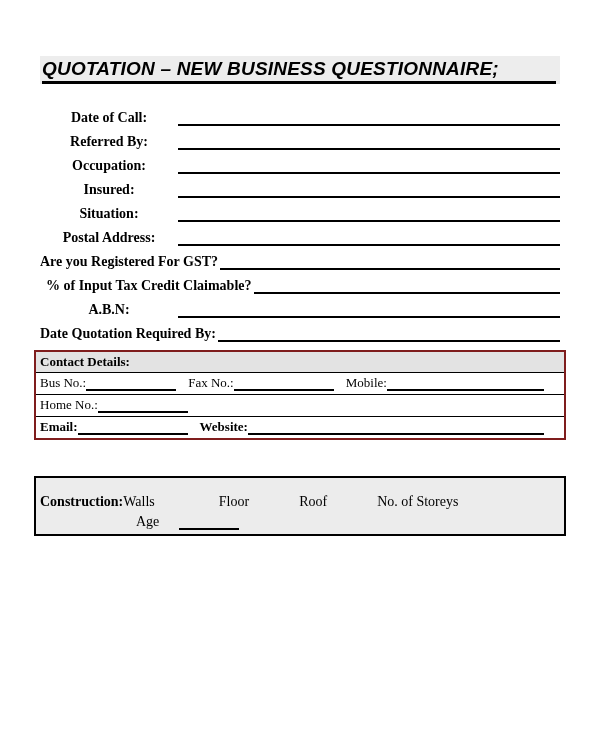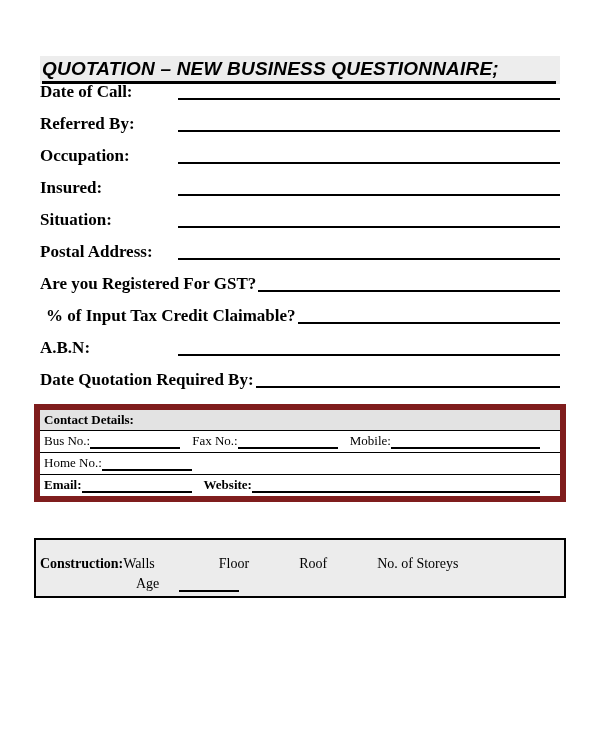--- a/index.html
+++ b/index.html
@@ -16,41 +16,43 @@
   }
   .page {
     padding: 56px 40px 0 40px;
     box-sizing: border-box;
   }
 
   
   .title-bar {
     background: #ededed;
     padding: 2px 4px 0 2px;
+    margin-bottom: 26px;
   }
   .title {
     display: block;
     font-family: "Liberation Sans", sans-serif;
     font-weight: bold;
     font-style: italic;
     font-size: 19px;
     letter-spacing: 0.2px;
     border-bottom: 3px solid #000;
     padding-bottom: 1px;
     white-space: nowrap;
   }
 
   
   .frow {
     display: flex;
     align-items: flex-end;
-    margin-bottom: 16px;
-    font-weight: bold;
-    font-size: 17px;
+    margin-bottom: 8px;
+    font-weight: bold;
+    font-size: 14px;
     line-height: 16px;
+    text-align: center;
   }
   .frow .flabel {
     white-space: nowrap;
   }
   .frow.split .flabel {
     width: 138px;
     flex: none;
   }
   .frow .fline {
     flex: 1;
@@ -59,21 +61,21 @@
   }
   .frow.inline .fline {
     margin-left: 2px;
   }
   .frow.indent {
     padding-left: 6px;
   }
 
   
   .box {
-    border: 6px solid #7f1d1d;
+    border: 2px solid #7f1d1d;
     margin-left: -6px;
     margin-right: -6px;
     font-size: 13px;
   }
   .box-header {
     background: #e3e3e3;
     font-weight: bold;
     padding: 2px 4px;
     border-bottom: 1px solid #000;
   }

